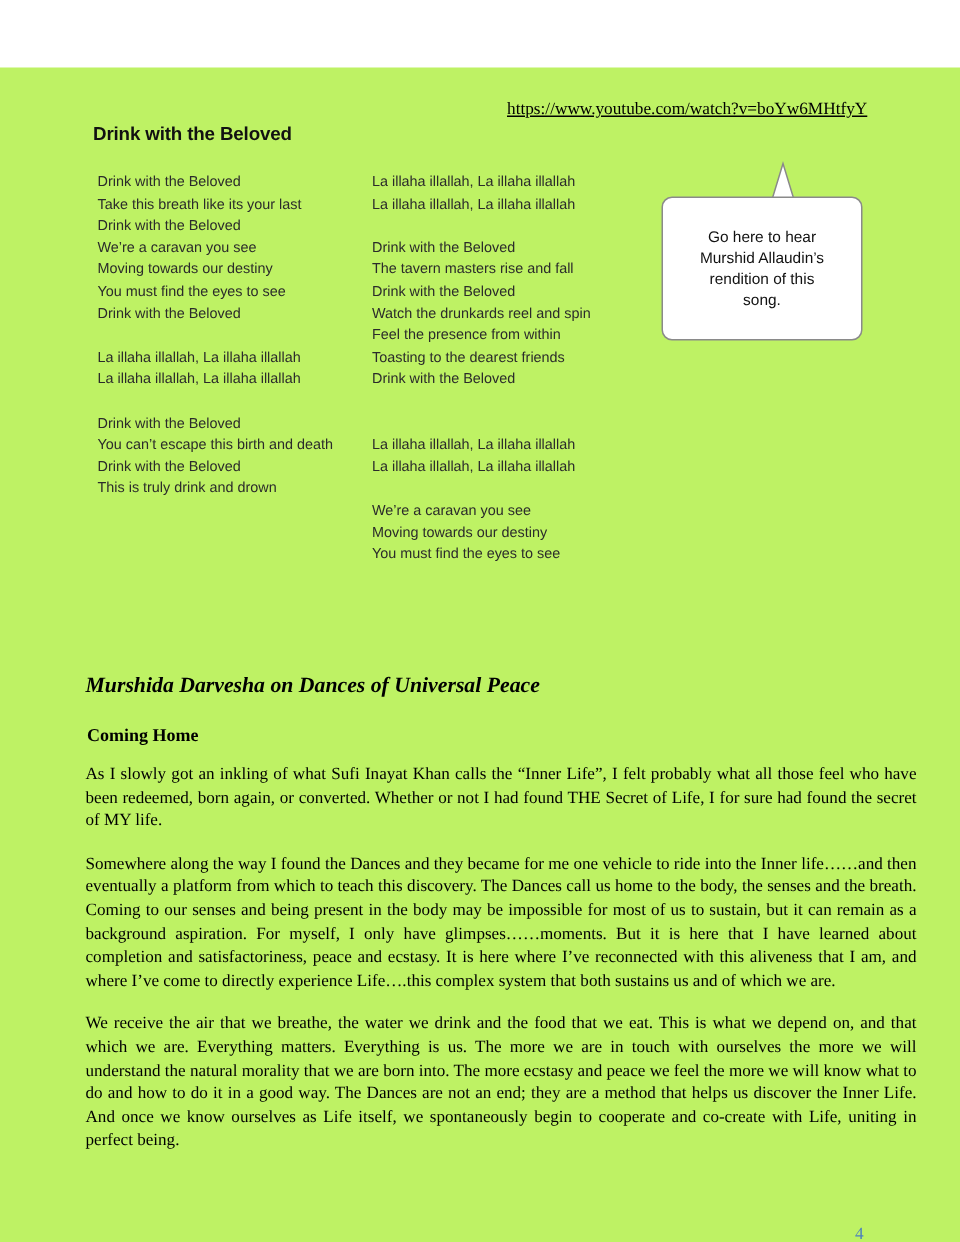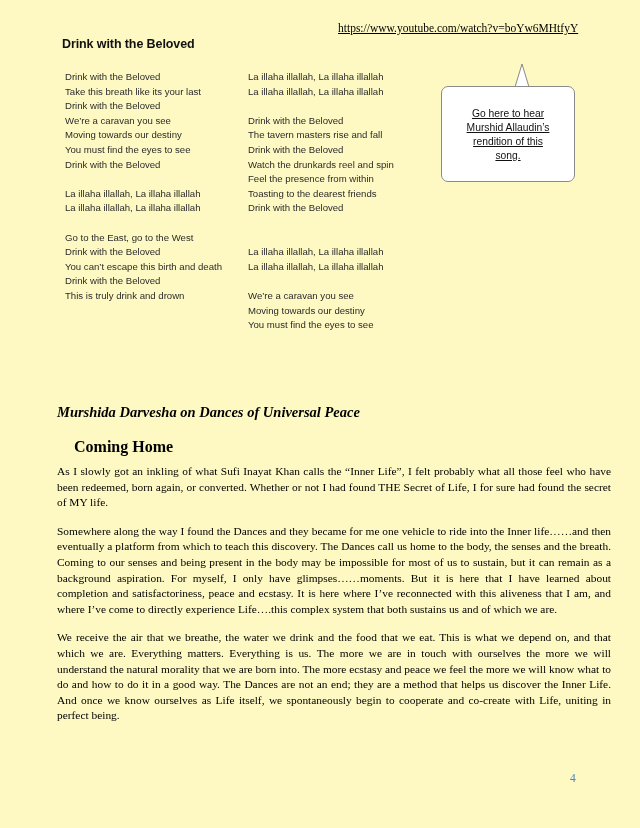--- a/index.html
+++ b/index.html
@@ -12,21 +12,22 @@
     height: 828px;
     position: relative;
     overflow: hidden;
     font-family: "Liberation Serif", serif;
     color: #000000;
   }
 
   .page {
     position: absolute;
     inset: 0;
-    background: #fef9c3;
+    background: #bef264;
+    margin-top: 45px;
   }
 
   
   .top-url {
     position: absolute;
     left: 338px;
     top: 22px;
     font-family: "Liberation Serif", serif;
     font-size: 11.5px;
     color: #000000;
@@ -77,21 +78,20 @@
   .callout-text {
     position: absolute;
     left: 0;
     right: 0;
     top: 20px;
     text-align: center;
     font-family: "Liberation Sans", sans-serif;
     font-size: 10.3px;
     line-height: 14px;
     color: #111111;
-    text-decoration: underline;
   }
   .callout-pointer {
     position: absolute;
     left: 496px;
     top: 62px;
     width: 52px;
     height: 26px;
   }
   .callout-pointer svg { display: block; }
 
@@ -102,25 +102,25 @@
     top: 404px;
     font-family: "Liberation Serif", serif;
     font-weight: bold;
     font-style: italic;
     font-size: 14.5px;
     color: #000000;
     white-space: nowrap;
   }
   .article-subheading {
     position: absolute;
-    left: 74px;
+    left: 58px;
     top: 438px;
     font-family: "Liberation Serif", serif;
     font-weight: bold;
-    font-size: 16px;
+    font-size: 12px;
     color: #000000;
     white-space: nowrap;
   }
 
   .body-block {
     position: absolute;
     left: 57px;
     top: 464px;
     width: 554px;
   }
@@ -173,21 +173,20 @@
       <div class="lyric-line">Take this breath like its your last</div>
       <div class="lyric-line">Drink with the Beloved</div>
       <div class="lyric-line">We’re a caravan you see</div>
       <div class="lyric-line">Moving towards our destiny</div>
       <div class="lyric-line">You must find the eyes to see</div>
       <div class="lyric-line">Drink with the Beloved</div>
       <div class="lyric-line blank">&nbsp;</div>
       <div class="lyric-line">La illaha illallah, La illaha illallah</div>
       <div class="lyric-line">La illaha illallah, La illaha illallah</div>
       <div class="lyric-line blank">&nbsp;</div>
-      <div class="lyric-line">Go to the East, go to the West</div>
       <div class="lyric-line">Drink with the Beloved</div>
       <div class="lyric-line">You can’t escape this birth and death</div>
       <div class="lyric-line">Drink with the Beloved</div>
       <div class="lyric-line">This is truly drink and drown</div>
     </div>
   <div class="lyrics-col mid" id="lyrics-mid">
       <div class="lyric-line">La illaha illallah, La illaha illallah</div>
       <div class="lyric-line">La illaha illallah, La illaha illallah</div>
       <div class="lyric-line blank">&nbsp;</div>
       <div class="lyric-line">Drink with the Beloved</div>

